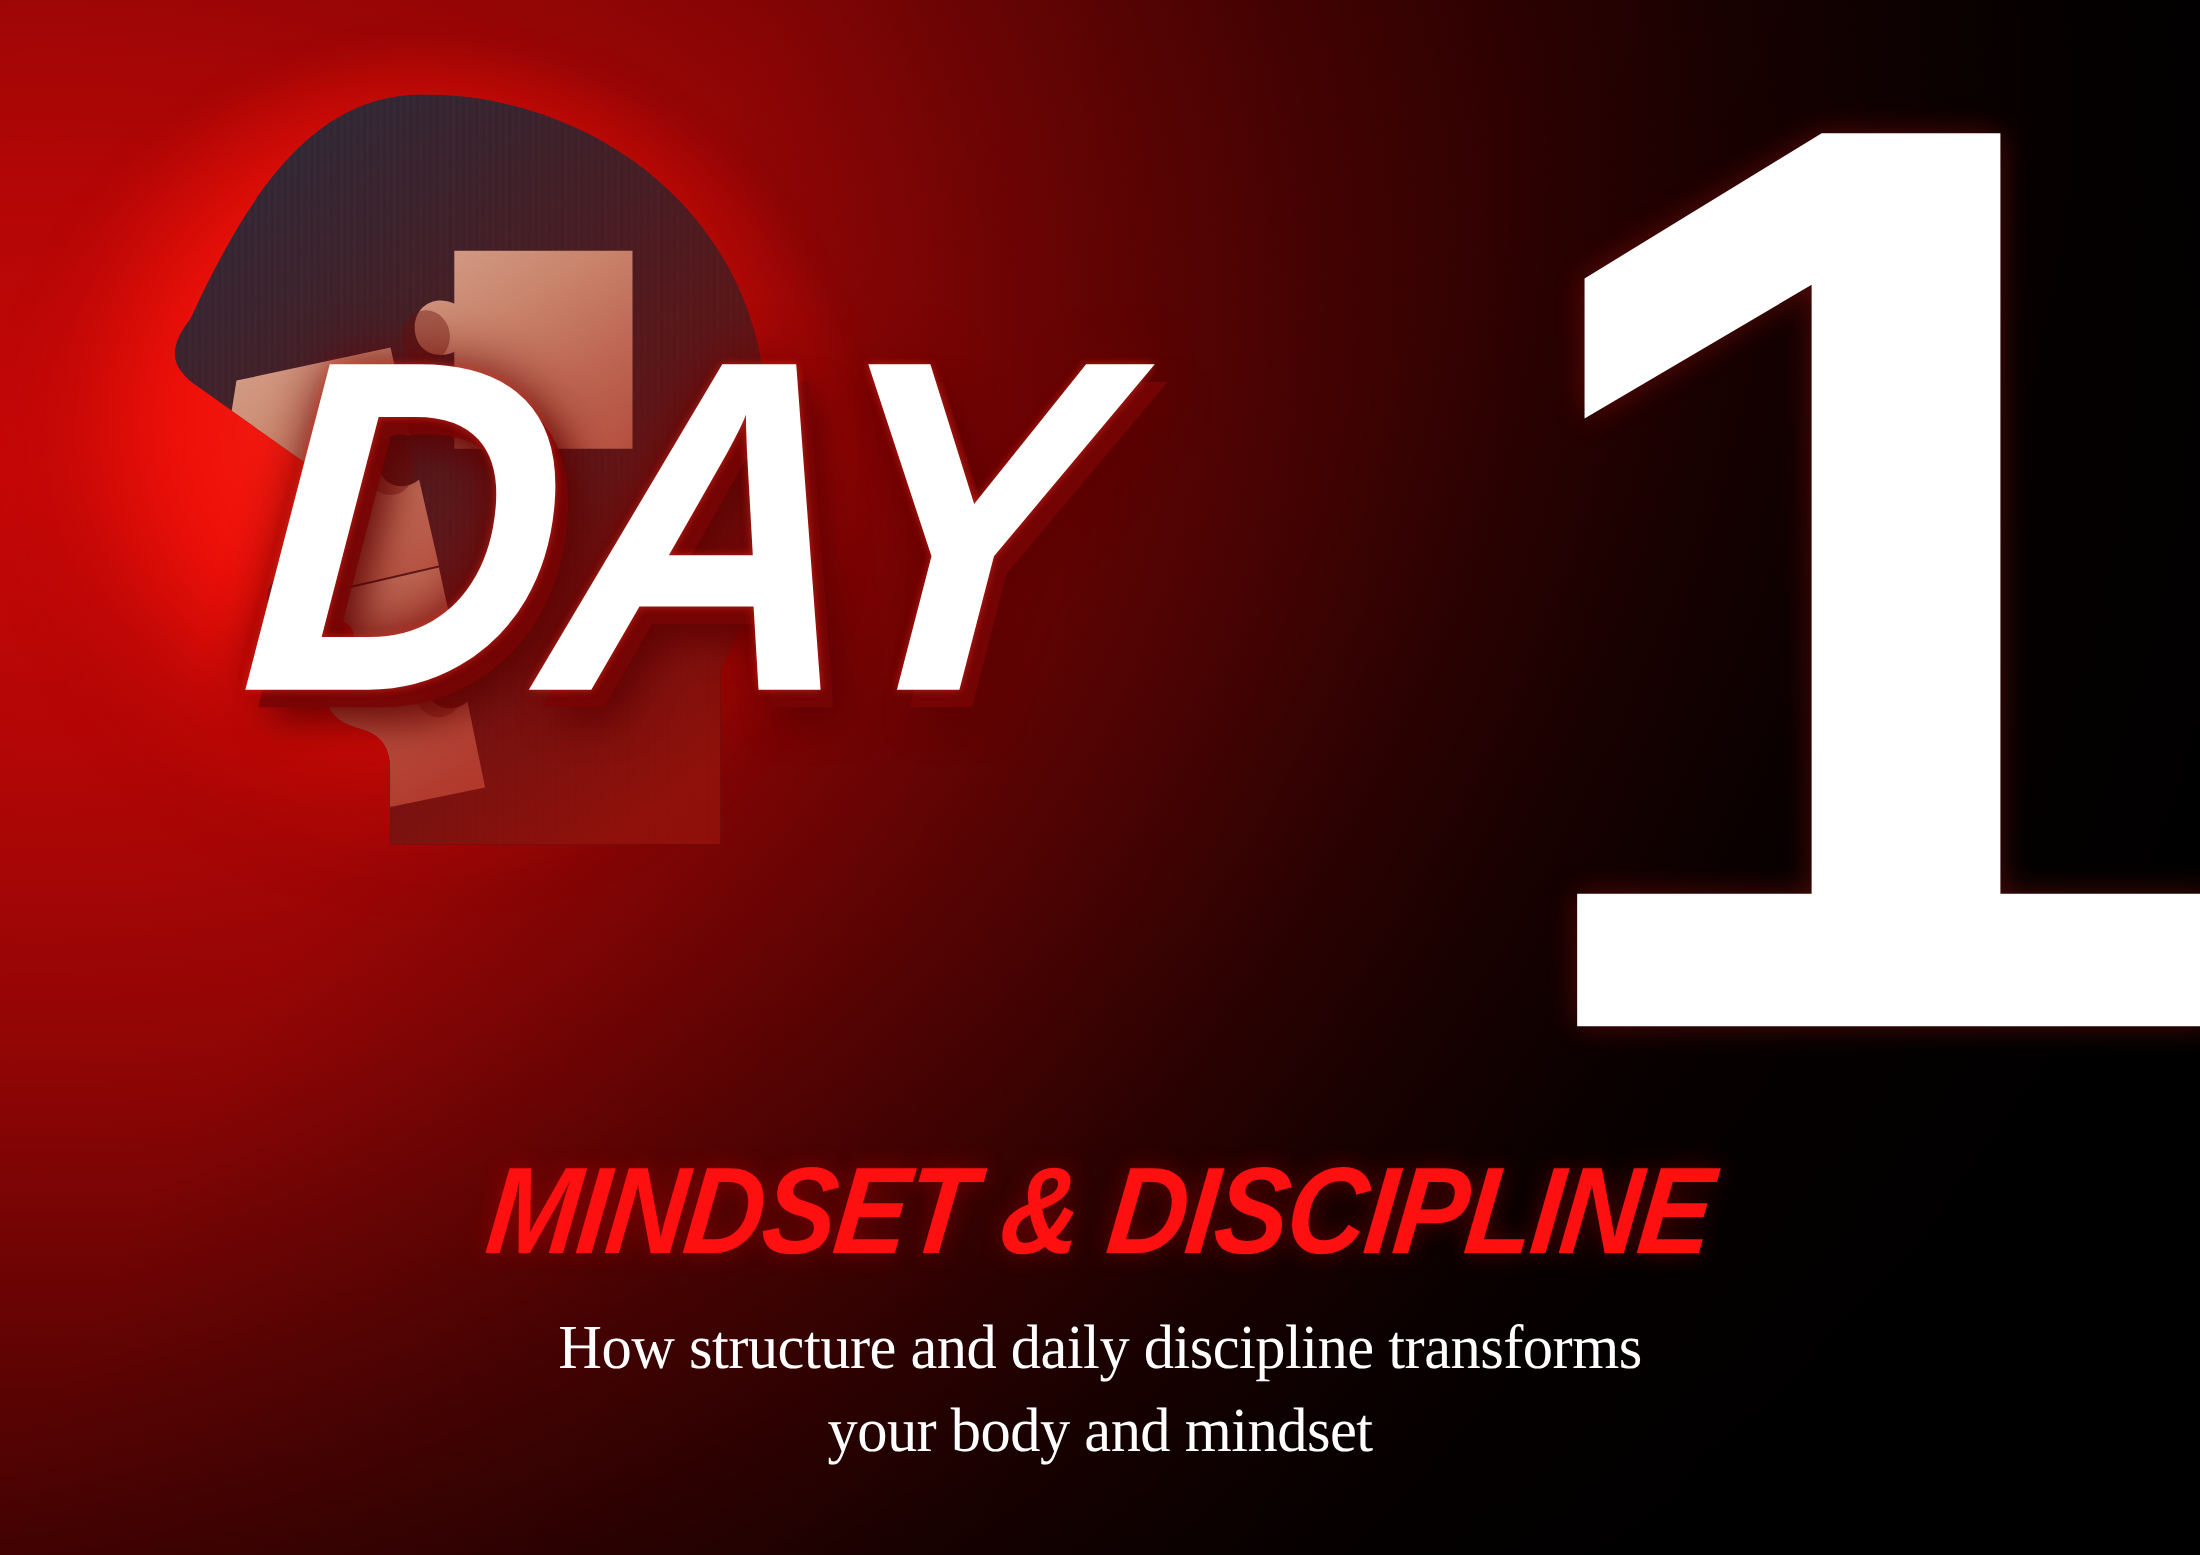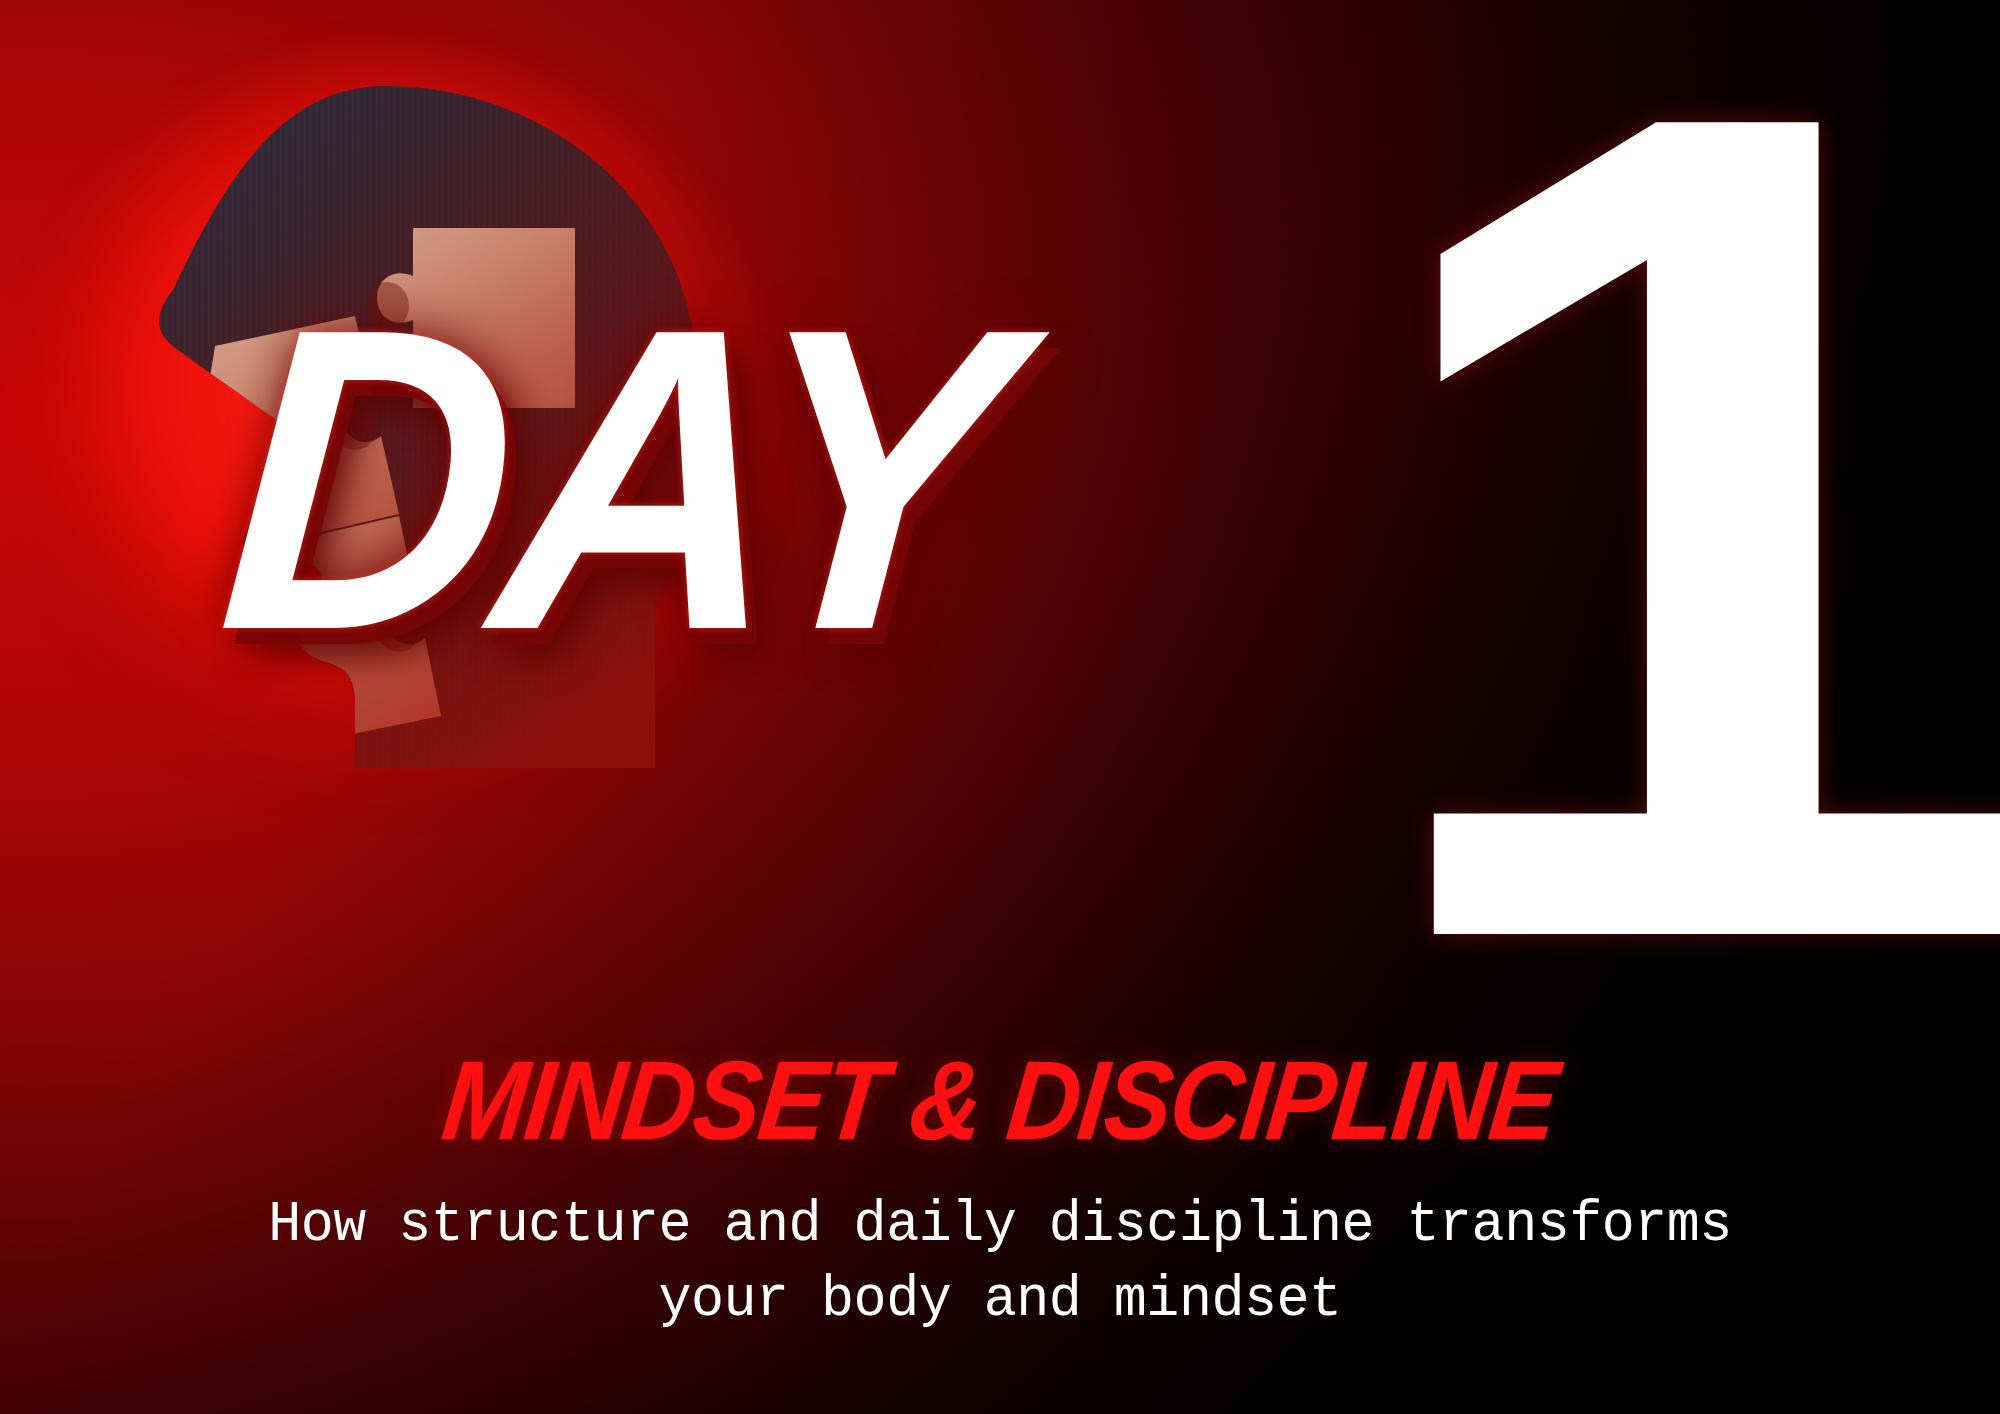--- a/index.html
+++ b/index.html
@@ -144,21 +144,21 @@
     position: absolute;
     left: 0;
     right: 0;
     top: 1188px;
     text-align: center;
     color: #ffffff;
     font-size: 57px;
     font-weight: 400;
     line-height: 75px;
     letter-spacing: -0.5px;
-    font-family: Liberation Mono, monospace;
+    font-family: Liberation Serif, serif;
   }
   .subtitle-line {
     display: block;
     transform: scaleX(0.965);
   }
 </style>
 </head>
 <body>
 
 <div id="poster">

